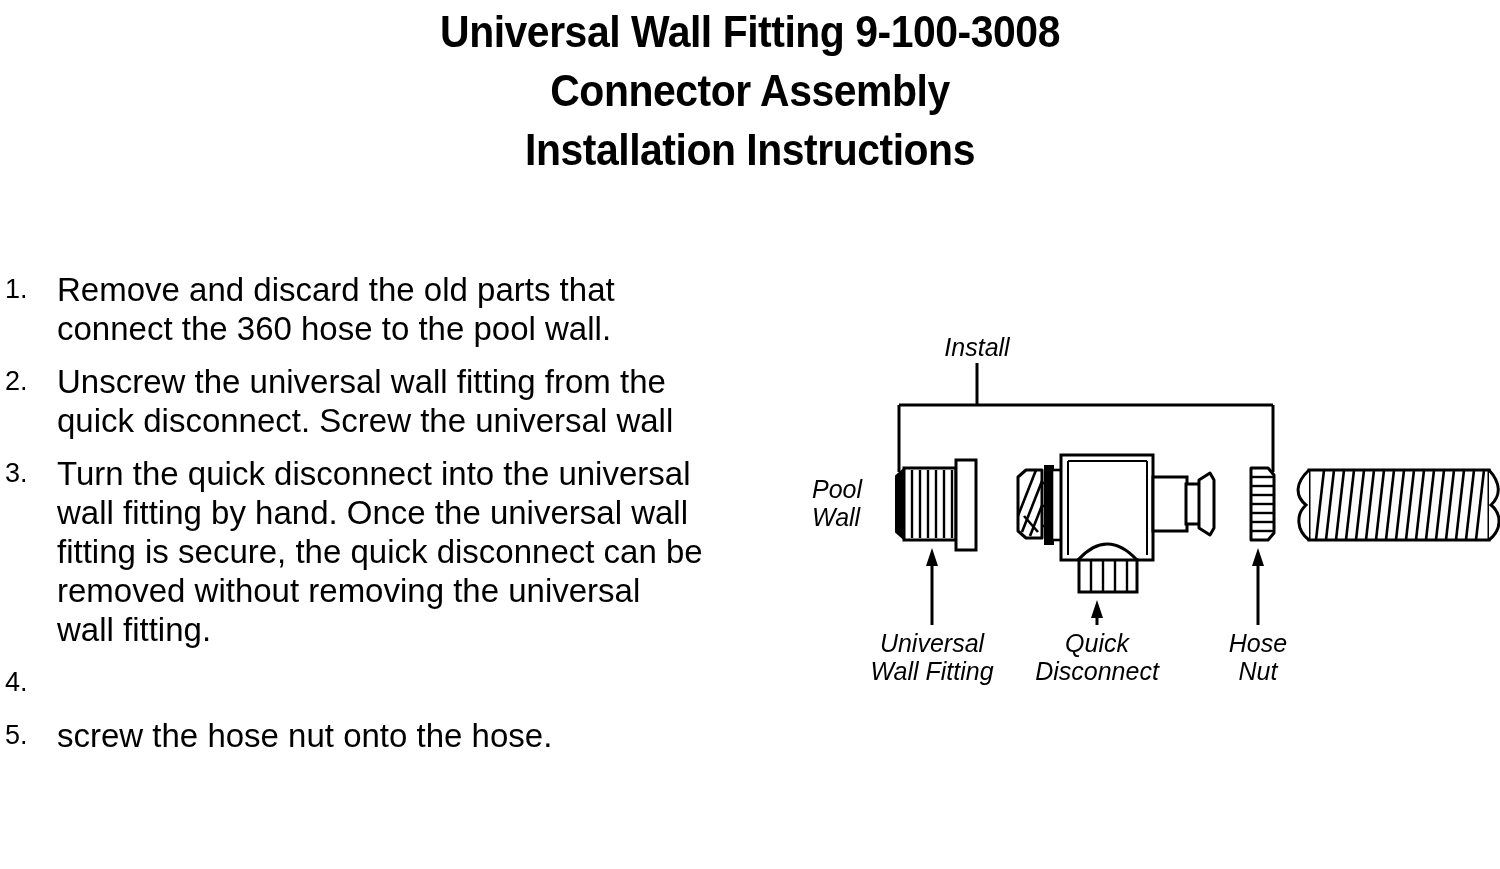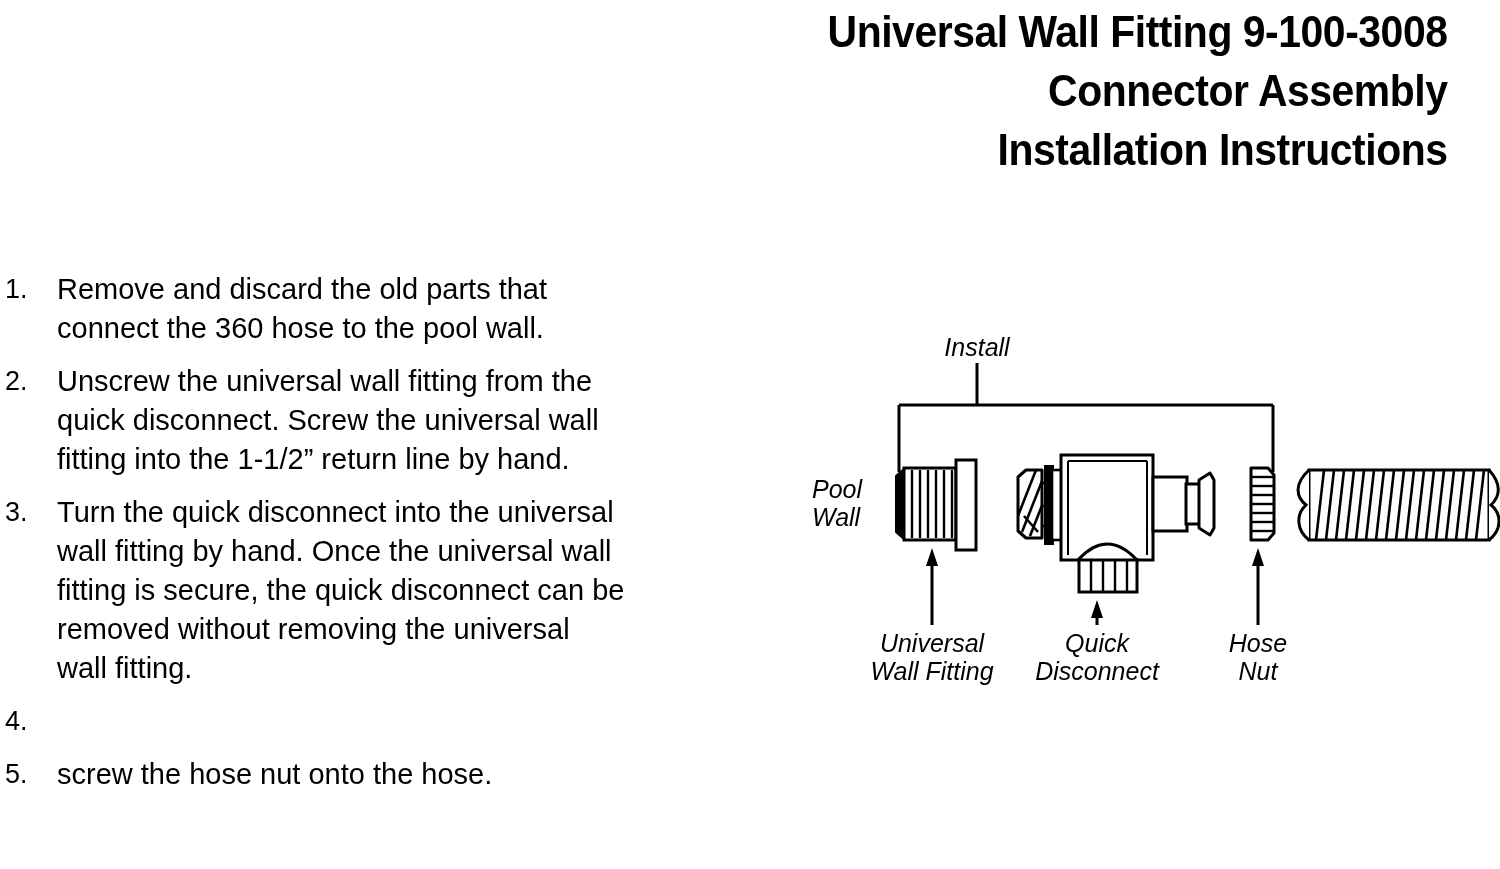--- a/index.html
+++ b/index.html
@@ -17,21 +17,21 @@
     color: #000000;
     -webkit-font-smoothing: antialiased;
   }
 
   
   #title-block {
     position: absolute;
     left: 0;
     top: 2px;
     width: 1500px;
-    text-align: right;
+    text-align: center;
   }
   #title-block .title-line {
     font-family: "Liberation Sans", sans-serif;
     font-weight: bold;
     font-size: 44px;
     line-height: 59px;
     letter-spacing: -0.5px;
     transform: scaleX(0.93);
     transform-origin: center center;
     white-space: nowrap;
@@ -54,21 +54,21 @@
     width: 57px;
     flex: 0 0 57px;
     padding-left: 5px;
     box-sizing: border-box;
     font-size: 27px;
     line-height: 39px;
     white-space: nowrap;
   }
   .step-text {
     flex: 1 1 auto;
-    font-size: 29px;
+    font-size: 33px;
     line-height: 39px;
   }
   .step-text .ln {
     display: block;
     white-space: nowrap;
   }
 
   
   #diagram {
     position: absolute;
@@ -104,21 +104,20 @@
       <span class="ln">Remove and discard the old parts that</span>
       <span class="ln">connect the 360 hose to the pool wall.</span>
     </div>
   </div>
 
   <div class="step">
     <div class="step-number">2.</div>
     <div class="step-text">
       <span class="ln">Unscrew the universal wall fitting from the</span>
       <span class="ln">quick disconnect. Screw the universal wall</span>
-      <span class="ln">fitting into the 1-1/2” return line by hand.</span>
     </div>
   </div>
 
   <div class="step">
     <div class="step-number">3.</div>
     <div class="step-text">
       <span class="ln">Turn the quick disconnect into the universal</span>
       <span class="ln">wall fitting by hand. Once the universal wall</span>
       <span class="ln">fitting is secure, the quick disconnect can be</span>
       <span class="ln">removed without removing the universal</span>

